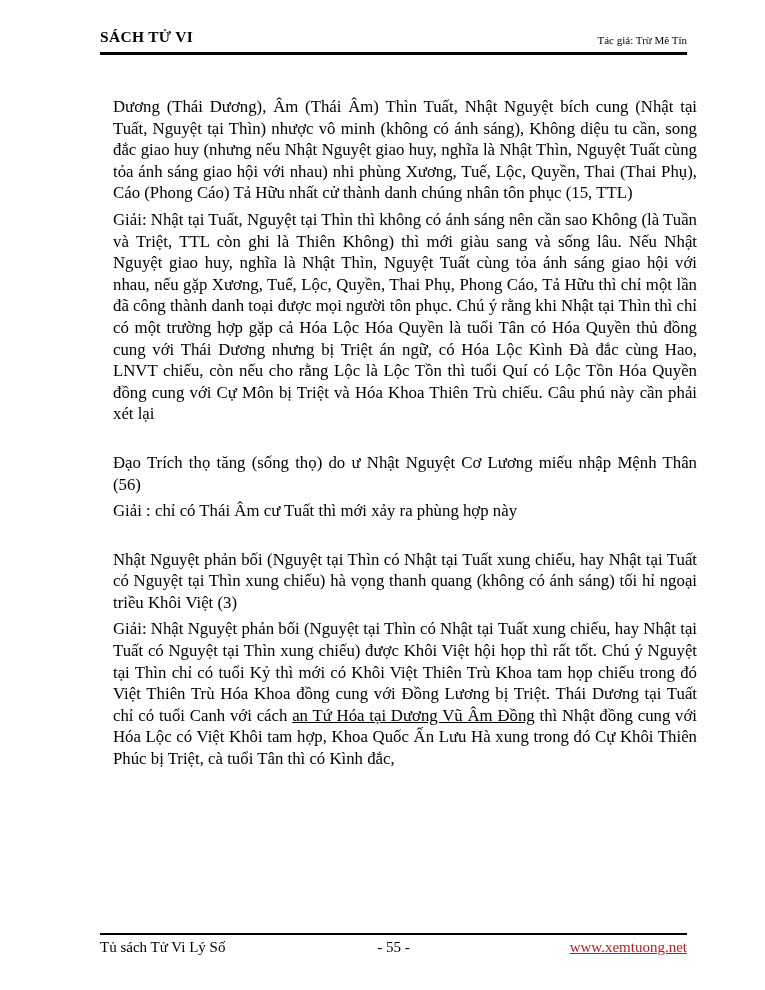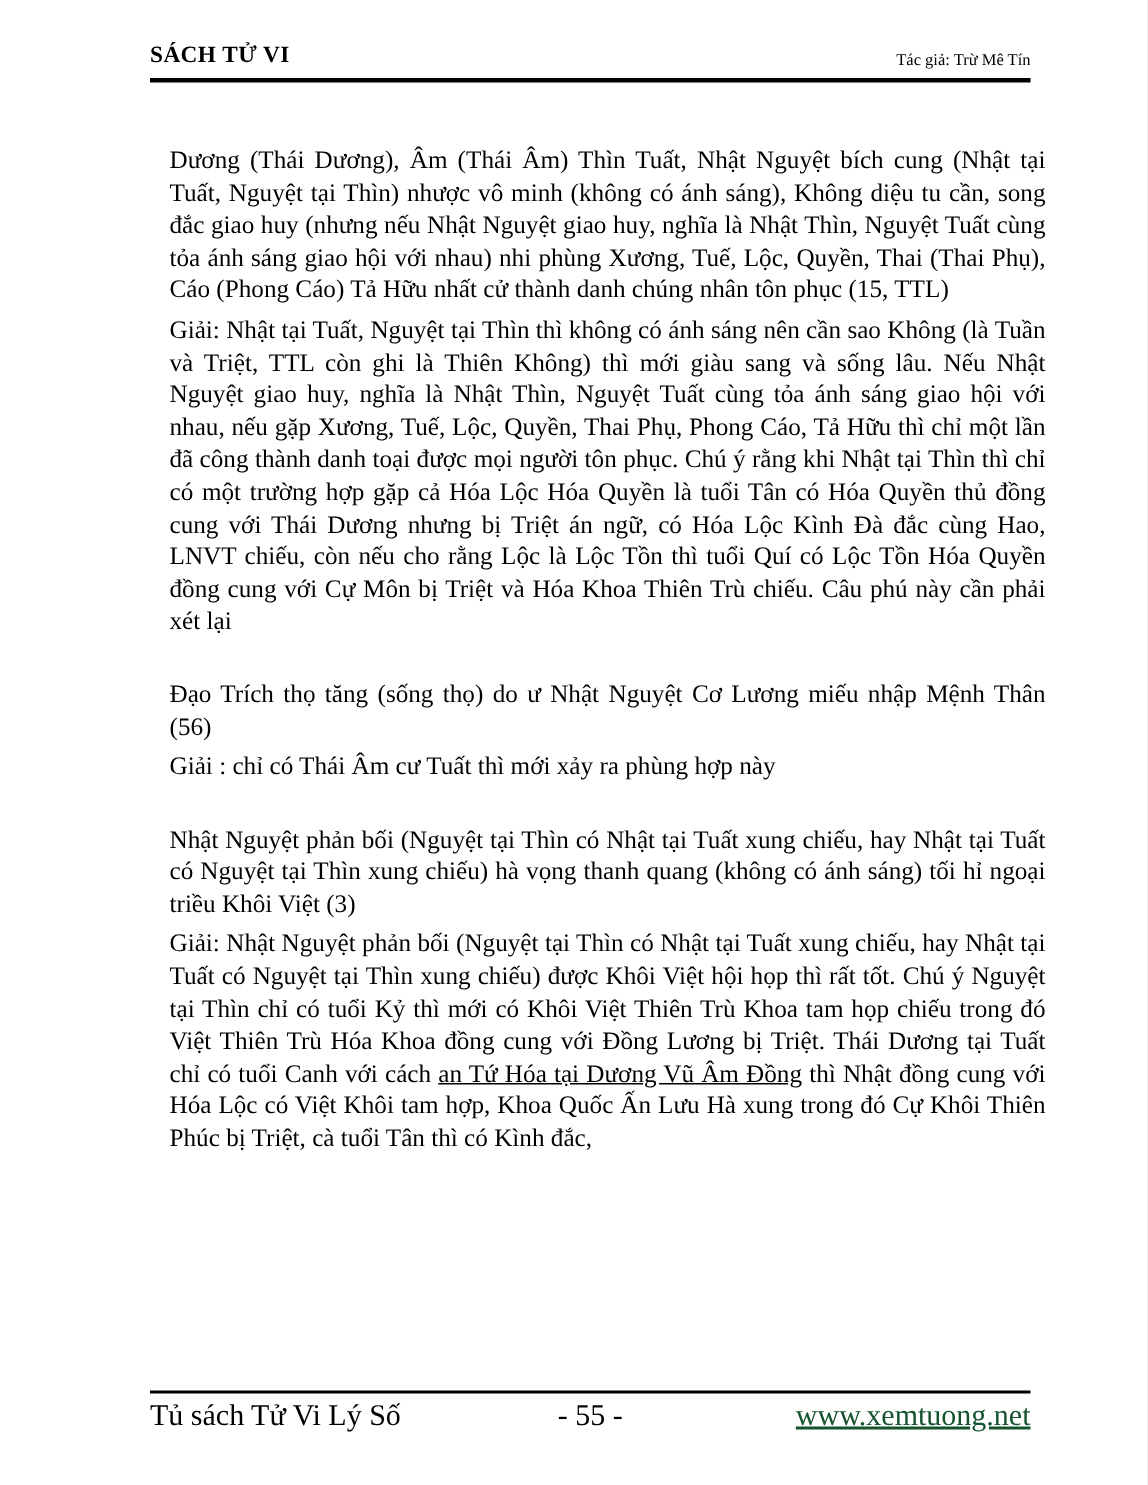--- a/index.html
+++ b/index.html
@@ -55,27 +55,27 @@
   }
   .page-footer {
     position: absolute;
     left: 100px;
     right: 78px;
     bottom: 34px;
     border-top: 2.5px solid #000000;
     padding-top: 4px;
     display: flex;
     align-items: baseline;
-    font-size: 20px;
+    font-size: 15px;
   }
   .footer-left  { flex: 1; text-align: left; }
   .footer-center{ flex: 1; text-align: center; }
   .footer-right { flex: 1; text-align: right; }
   .site-link {
-    color: #14532d;
+    color: #b91c1c;
     text-decoration: underline;
     cursor: pointer;
     margin-top: 38px;
   }
 </style>
 </head>
 <body>
 
 <div class="page">
 

